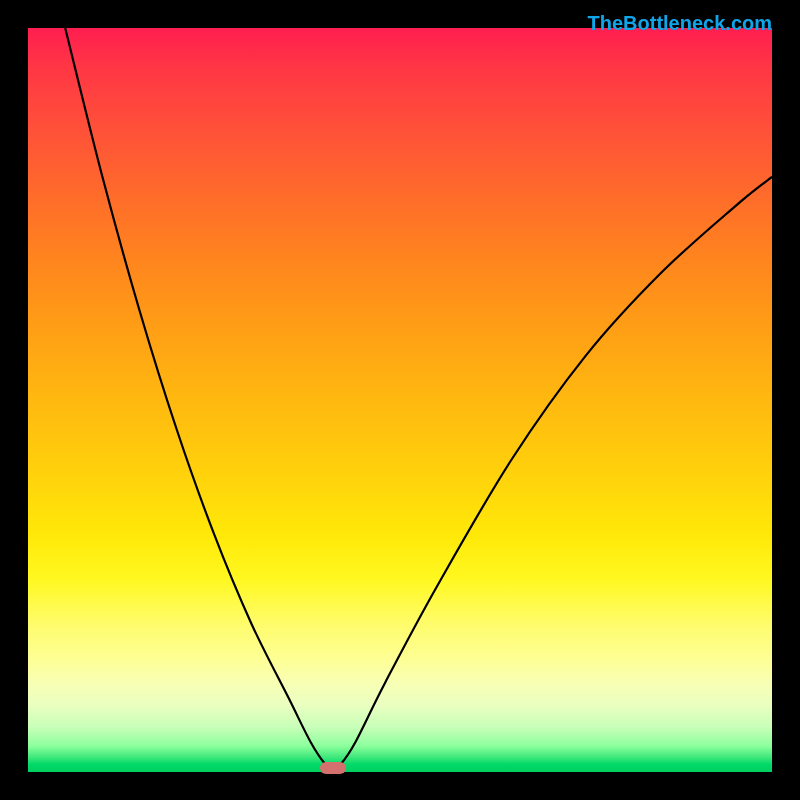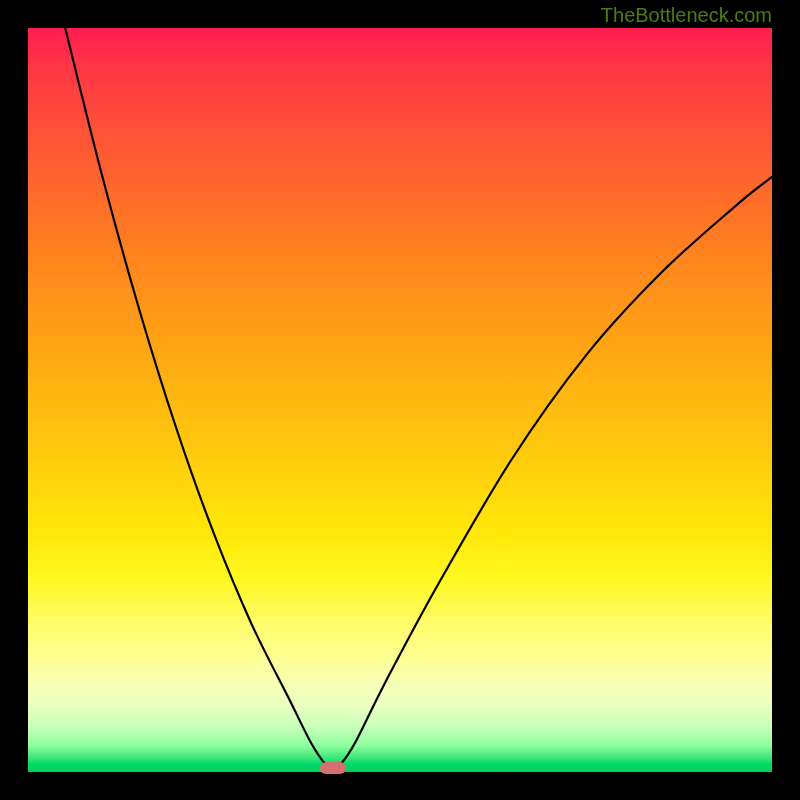--- a/index.html
+++ b/index.html
@@ -6,25 +6,25 @@
   body {
     width: 800px;
     height: 800px;
     background: #000;
     position: relative;
     font-family: Arial, sans-serif;
     overflow: hidden;
   }
   .watermark {
     position: absolute;
-    top: 4px;
+    top: 12px;
     right: 28px;
-    color: #4d7c0f;
+    color: #0ea5e9;
     font-size: 20px;
-    font-weight: 400;
+    font-weight: 700;
     z-index: 10;
   }
   .plot-area {
     position: absolute;
     left: 28px;
     top: 28px;
     width: 744px;
     height: 744px;
     background: linear-gradient(to bottom,
       #ff1e50 0%,

